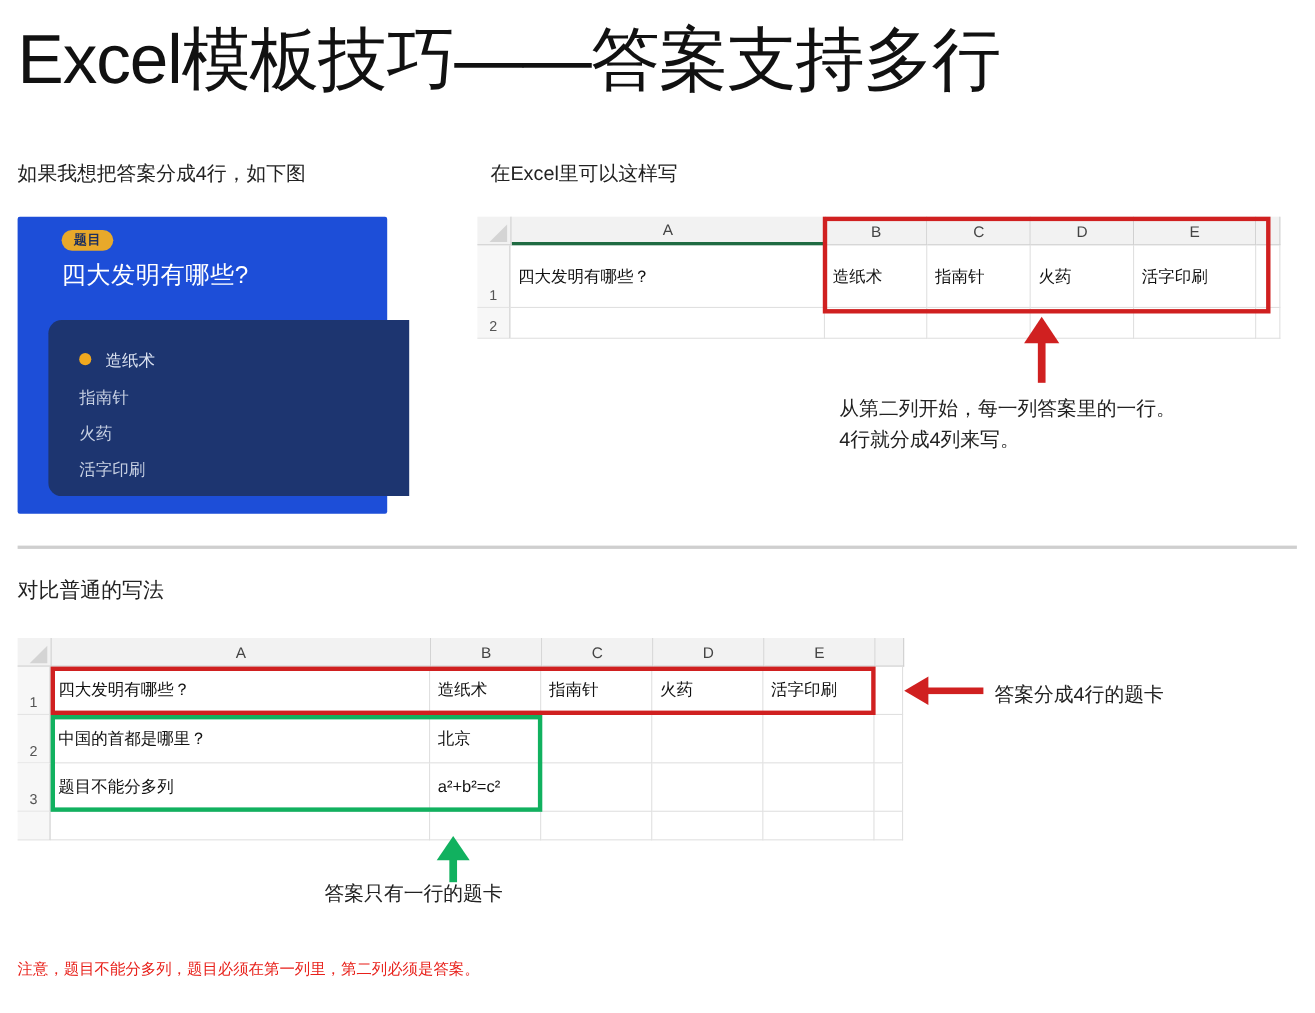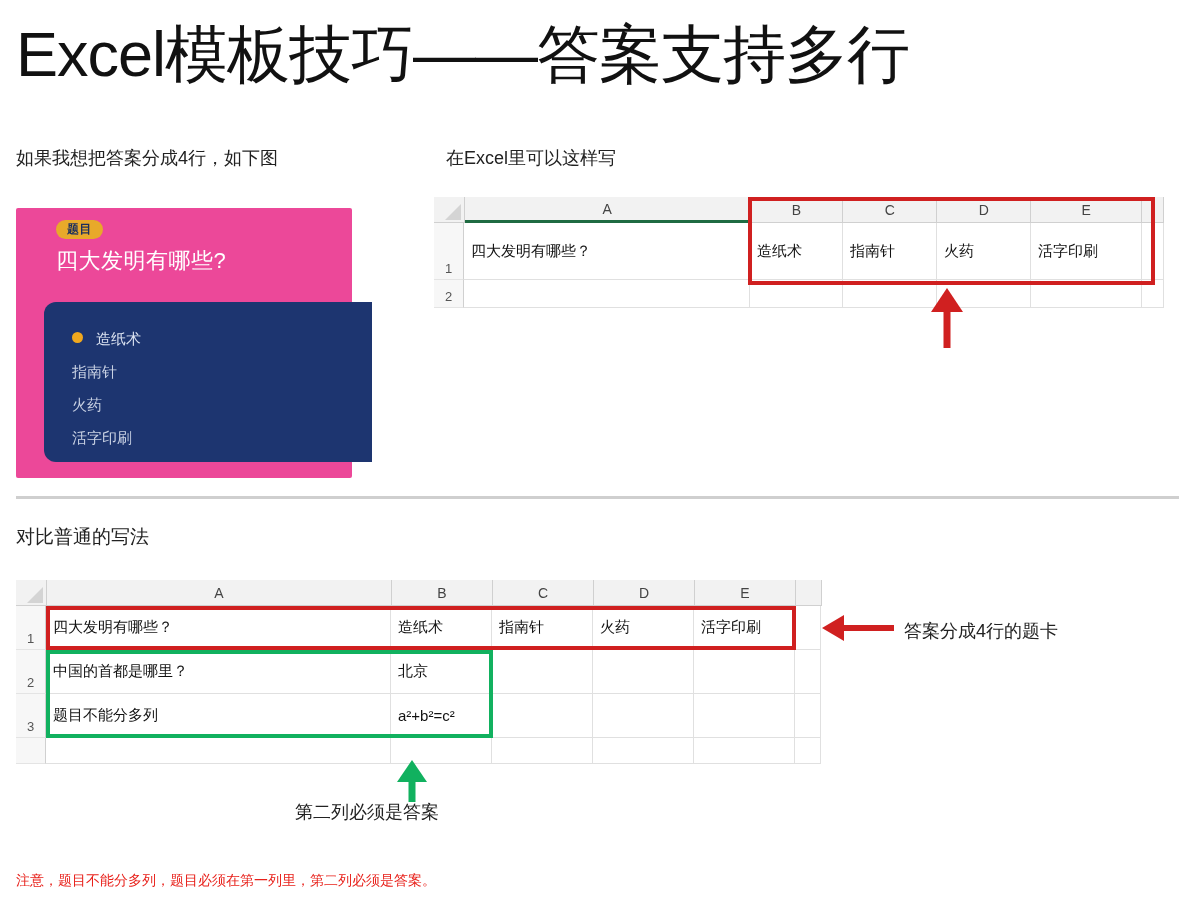--- a/index.html
+++ b/index.html
@@ -28,23 +28,23 @@
     position:absolute;left:16px;top:146px;
     font-size:18px;color:#222;white-space:nowrap;
   }
   .sub-right{
     position:absolute;left:446px;top:146px;
     font-size:18px;color:#222;white-space:nowrap;
   }
 
   
   .card{
-    position:absolute;left:16px;top:208px;
+    position:absolute;left:16px;top:197px;
     width:336px;height:270px;
-    background:#ec4899;
+    background:#1d4ed8;
     border-radius:2px;
   }
   .badge{
     position:absolute;left:40px;top:12px;
     background:#e8a92a;color:#1c2f5e;
     font-size:12px;font-weight:bold;
     padding:3px 11px 4px;border-radius:11px;
     line-height:1;letter-spacing:0.5px;
   }
   .card-question{
@@ -195,20 +195,24 @@
     </div>
   </div>
 
   <div class="hl red" style="left:748px;top:197px;width:407px;height:88px;"></div>
 
   <div class="arrow-up" style="left:931px;top:288px;width:32px;height:60px;">
     <div class="head" style="border-width:0 16px 24px 16px;border-color:transparent transparent #d02020 transparent;"></div>
     <div class="shaft" style="top:22px;height:38px;background:#d02020;"></div>
   </div>
 
+  <div class="note" style="left:763px;top:358px;width:420px;">
+    <div>从第二列开始，每一列答案里的一行。</div>
+    <div>4行就分成4列来写。</div>
+  </div>
 
   <div class="divider"></div>
 
   <div class="section-title">对比普通的写法</div>
 
   <div class="xl" id="bottom-table" style="left:16px;top:580px;width:806px;">
     <div class="hdr-row">
       <div class="corner"></div>
       <div class="colhdr" style="width:345px;">A</div>
       <div class="colhdr" style="width:101px;">B</div>
@@ -266,17 +270,17 @@
   <div class="arrow-left" style="left:822px;top:620px;width:72px;">
     <div class="head" style="border-width:13px 22px 13px 0;border-color:transparent #d02020 transparent transparent;top:-5px;"></div>
     <div class="shaft" style="width:52px;background:#d02020;"></div>
   </div>
   <div class="note" style="left:904px;top:618px;">答案分成4行的题卡</div>
 
   <div class="arrow-up" style="left:397px;top:760px;width:30px;height:42px;">
     <div class="head" style="border-width:0 15px 22px 15px;border-color:transparent transparent #11b15f transparent;"></div>
     <div class="shaft" style="top:20px;height:22px;background:#11b15f;"></div>
   </div>
-  <div class="note" style="left:295px;top:799px;">第二列必须是答案</div>
+  <div class="note" style="left:295px;top:799px;">答案只有一行的题卡</div>
 
   <div class="warn">注意，题目不能分多列，题目必须在第一列里，第二列必须是答案。</div>
 
 </div>
 
 </body></html>

